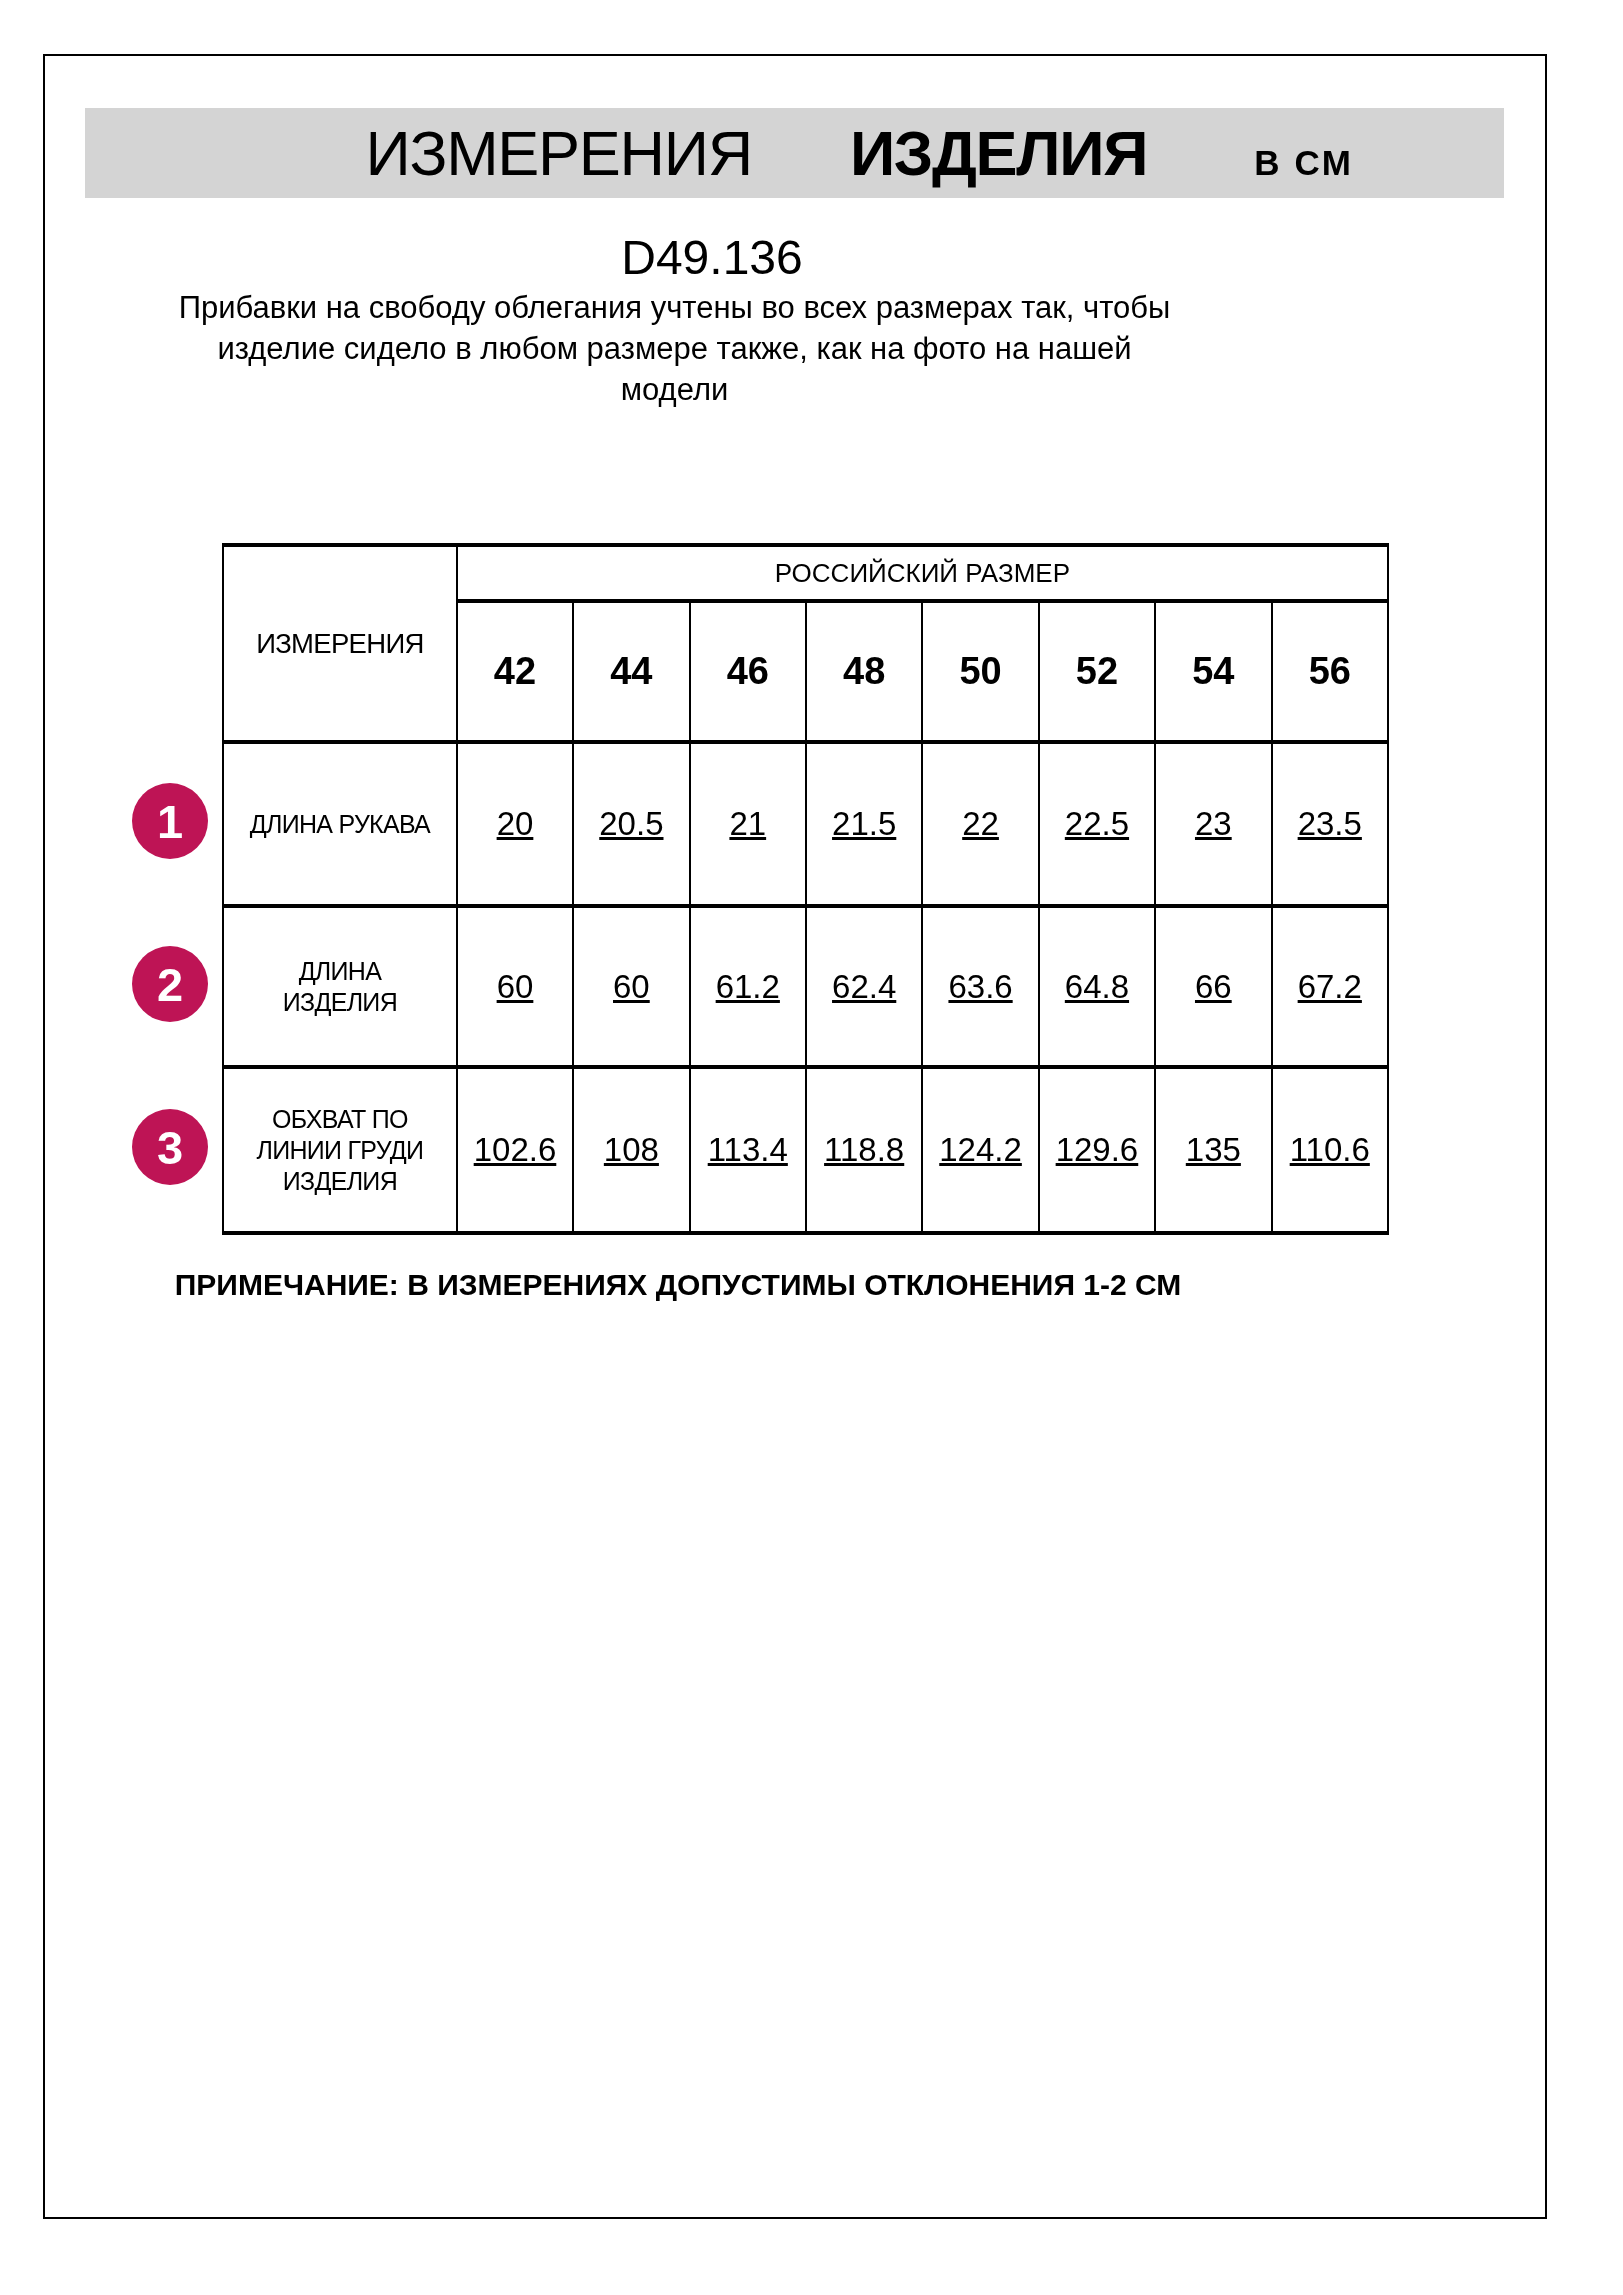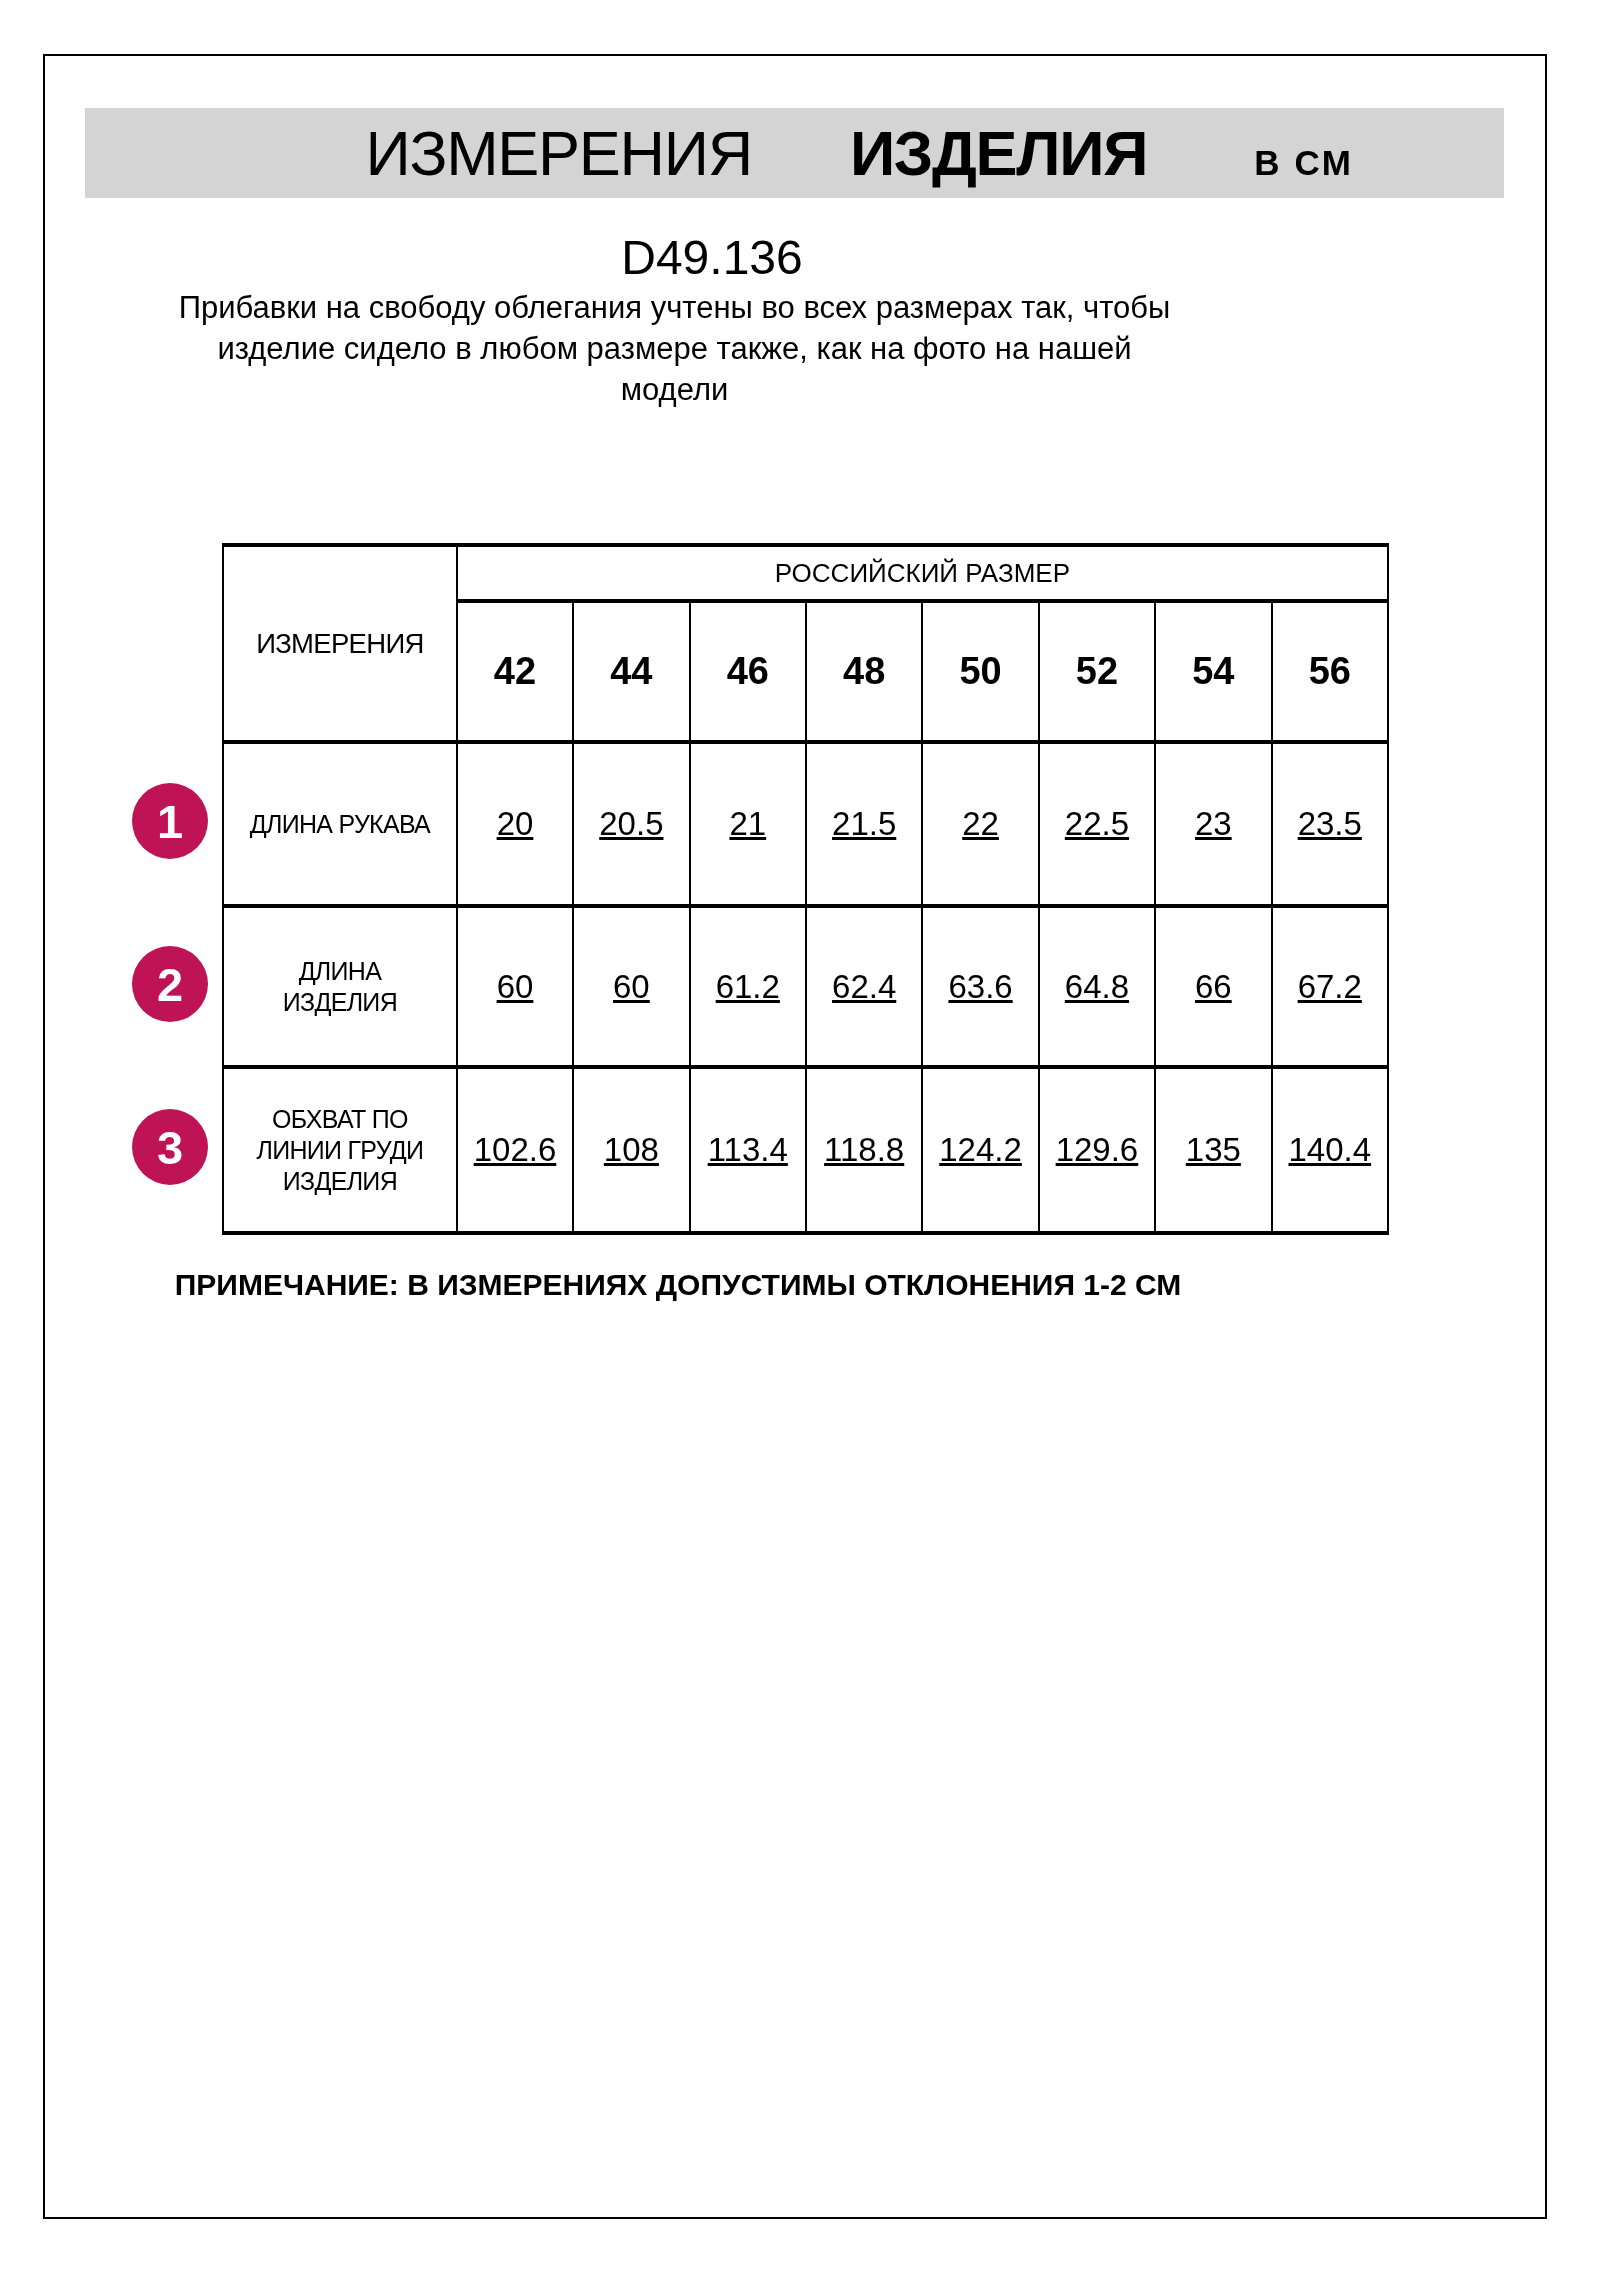--- a/index.html
+++ b/index.html
@@ -215,21 +215,21 @@
     <th class="row-label">ОБХВАТ ПО
 ЛИНИИ ГРУДИ
 ИЗДЕЛИЯ</th>
     <td class="val">102.6</td>
     <td class="val">108</td>
     <td class="val">113.4</td>
     <td class="val">118.8</td>
     <td class="val">124.2</td>
     <td class="val">129.6</td>
     <td class="val">135</td>
-    <td class="val">140.4</td>
+    <td class="val">110.6</td>
   </tr>
 </tbody>
   </table>
 
 <div class="badge b1">1</div>
 <div class="badge b2">2</div>
 <div class="badge b3">3</div>
 
 <div class="note">ПРИМЕЧАНИЕ: В ИЗМЕРЕНИЯХ ДОПУСТИМЫ ОТКЛОНЕНИЯ 1-2 СМ</div>
 

